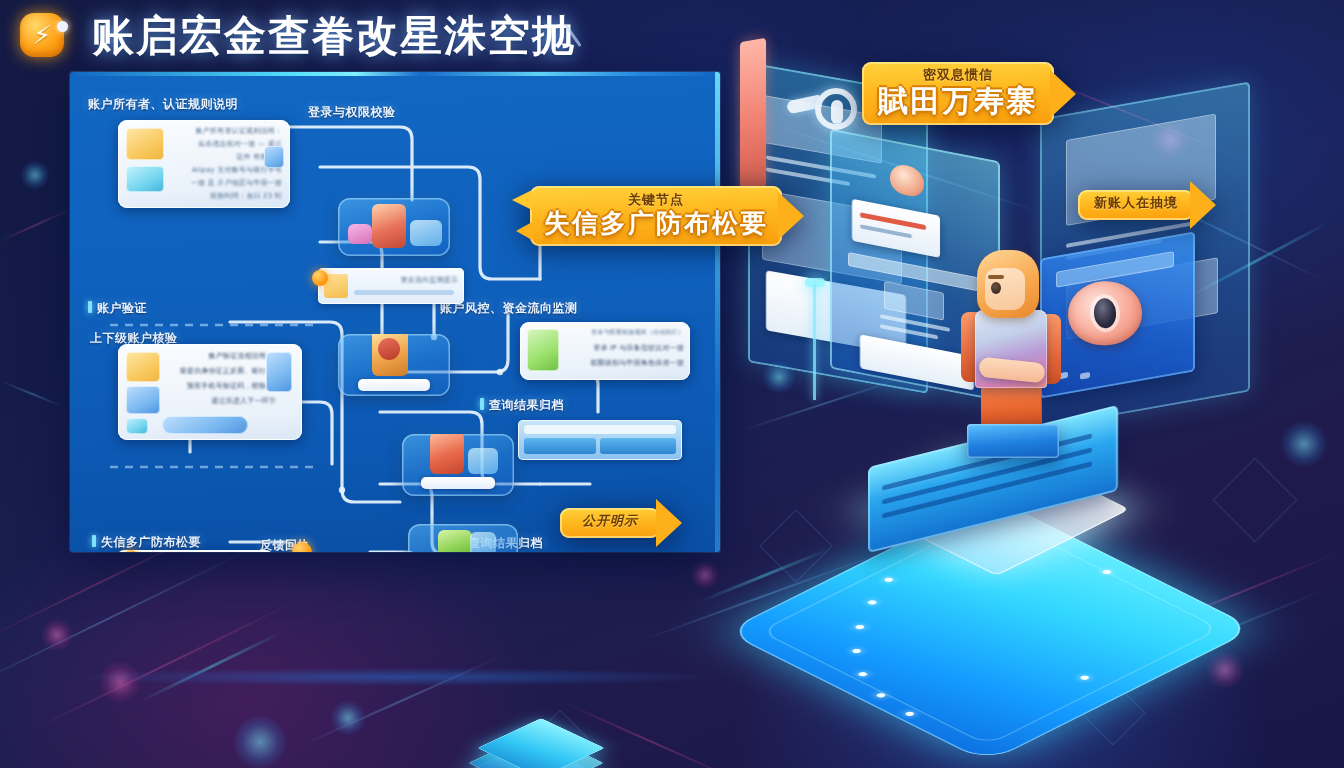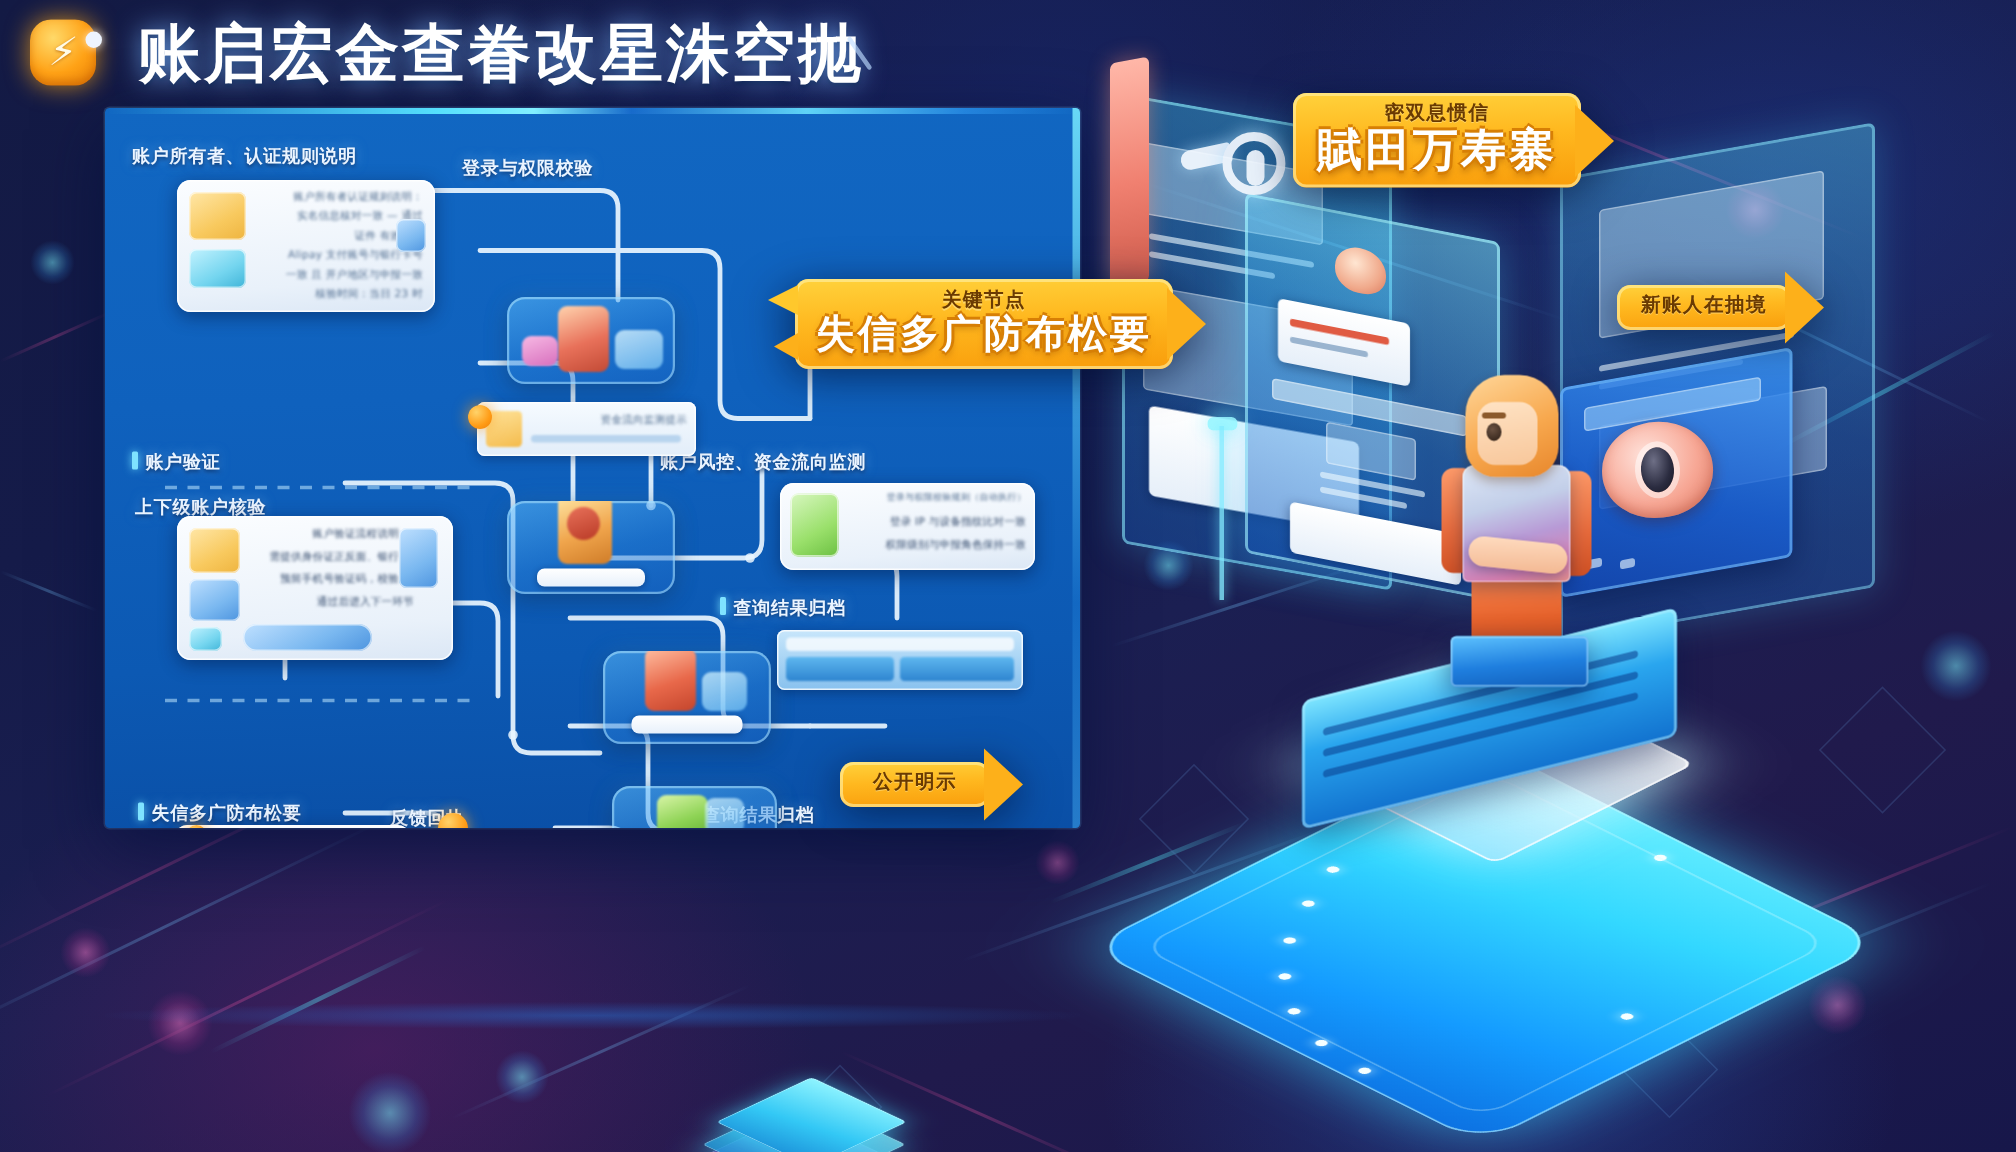--- a/index.html
+++ b/index.html
@@ -745,21 +745,21 @@
     <div class="body">
       <div class="spike l1"></div>
       <div class="spike l2"></div>
       <div class="sub">关键节点</div>
       <div class="main" style="font-size:26px;">失信多广防布松要</div>
       <div class="arrow"></div>
     </div>
   </div>
 
   <div class="callout" style="left:560px; top:508px;">
-    <div class="body" style="padding:4px 22px 8px 22px;">
+    <div class="body" style="padding:4px 22px 8px 22px;font-style:italic;">
       <div class="sub">公开明示</div>
       <div class="arrow"></div>
     </div>
   </div>
 
   <div class="callout" style="left:862px; top:62px;">
     <div class="body" style="padding:4px 16px 8px 16px;">
       <div class="sub">密双息惯信</div>
       <div class="main" style="font-size:30px;">賦田万寿寨</div>
       <div class="arrow"></div>

